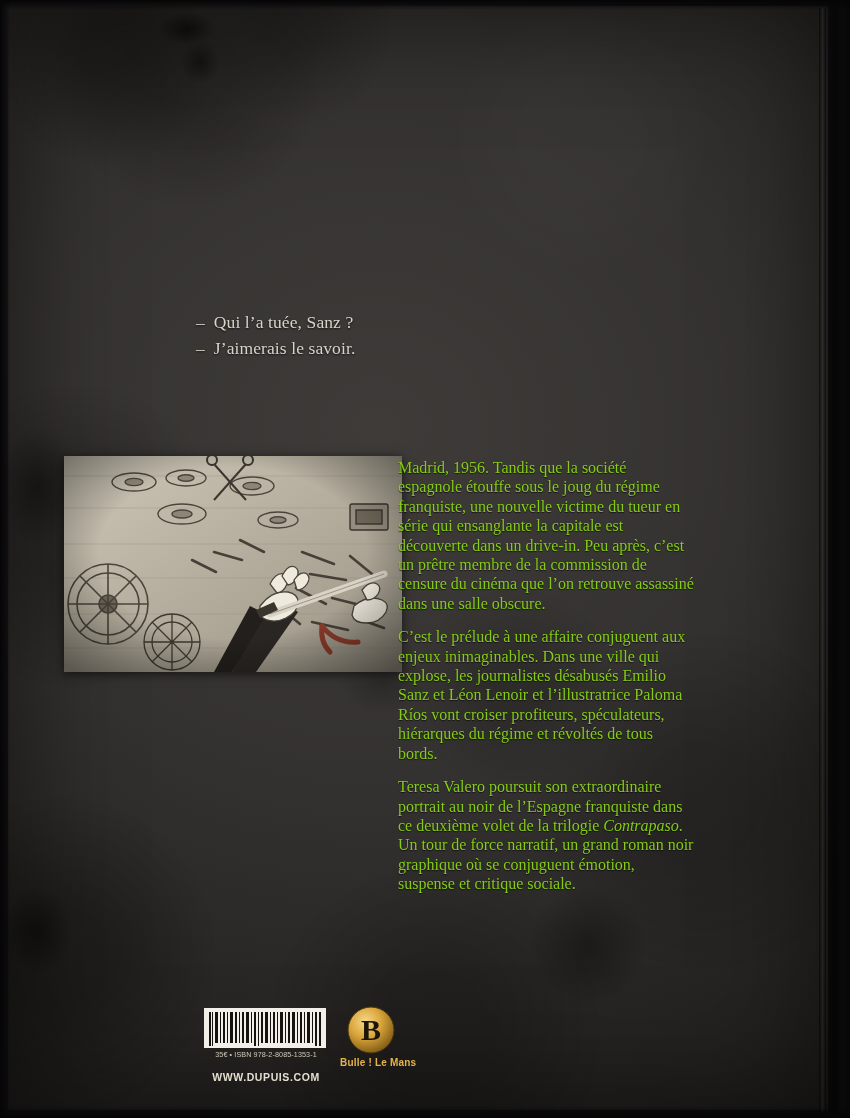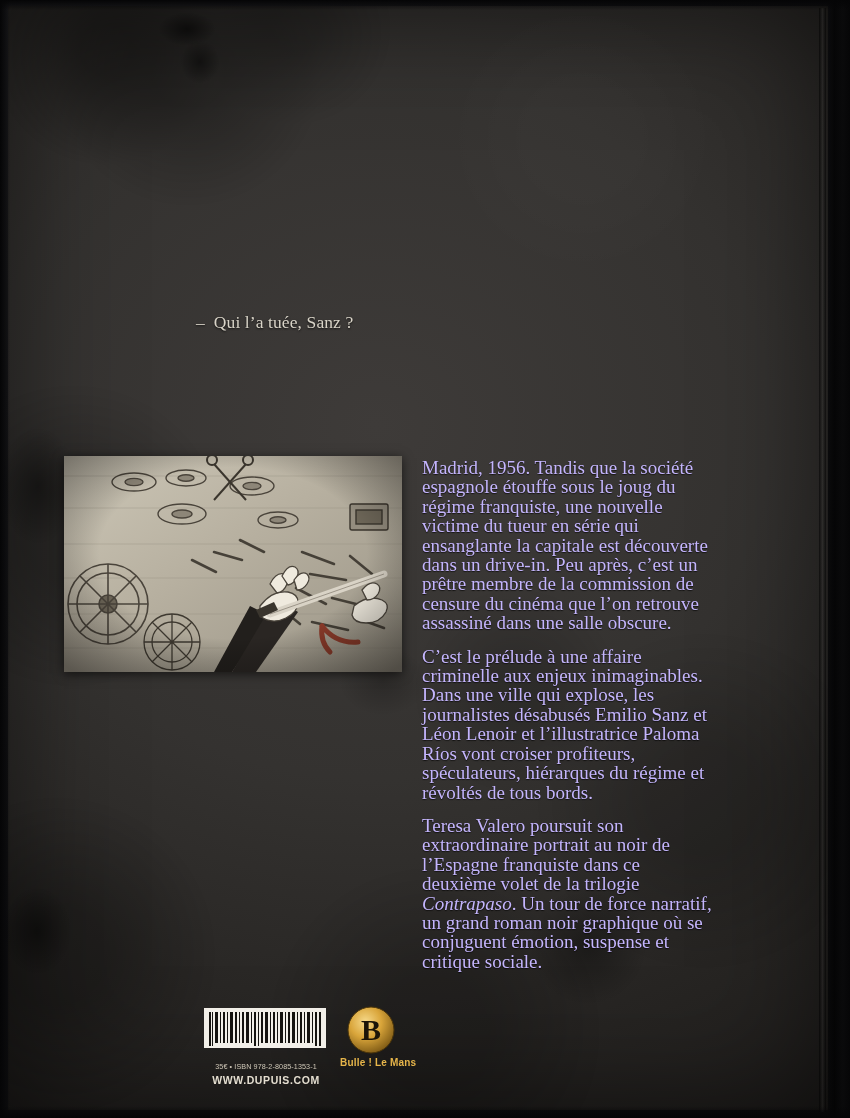--- a/index.html
+++ b/index.html
@@ -125,25 +125,25 @@
     height: 216px;
     background: #b9b2a2;
     box-shadow: 0 2px 10px rgba(0,0,0,.6);
     overflow: hidden;
   }
   .illus svg { display: block; }
 
   
   .blurb {
     position: absolute;
-    left: 422px;
+    left: 398px;
     top: 458px;
     width: 296px;
-    color: #c4b5fd;
-    font-size: 19px;
+    color: #84cc16;
+    font-size: 16px;
     line-height: 19.4px;
     text-shadow: 0 1px 1px rgba(0,0,0,.65);
   }
   .blurb p { margin: 0 0 14px 0; }
   .blurb em { }
 
   
   .barcode-block {
     position: absolute;
     left: 204px;
@@ -154,29 +154,29 @@
   .barcode {
     width: 122px;
     height: 40px;
     background: #f2efe8;
     padding: 2px 2px 0 2px;
     box-sizing: border-box;
     display: block;
   }
   .barcode svg { display: block; }
   .isbn {
-    margin-top: 14px;
+    margin-top: 2px;
     font-family: "Liberation Sans", sans-serif;
     font-size: 7.2px;
     color: #cfc8b8;
     letter-spacing: .1px;
     white-space: nowrap;
   }
   .dupuis-url {
-    margin-top: 3px;
+    margin-top: 12px;
     font-family: "Liberation Sans", sans-serif;
     font-weight: bold;
     font-size: 10.5px;
     color: #e4ded0;
     letter-spacing: .6px;
   }
 
   .logo-block {
     position: absolute;
     left: 340px;
@@ -218,20 +218,21 @@
     <div class="stain" style="left:150px;top:6px;width:58px;height:34px;background:radial-gradient(ellipse,rgba(0,0,0,.55),rgba(0,0,0,0) 70%);"></div>
     <div class="stain" style="left:172px;top:34px;width:40px;height:44px;background:radial-gradient(ellipse,rgba(0,0,0,.45),rgba(0,0,0,0) 70%);"></div>
     <div class="stain" style="left:-10px;top:420px;width:80px;height:120px;background:radial-gradient(ellipse,rgba(0,0,0,.4),rgba(0,0,0,0) 70%);"></div>
     <div class="stain" style="left:-6px;top:880px;width:70px;height:90px;background:radial-gradient(ellipse,rgba(0,0,0,.45),rgba(0,0,0,0) 70%);"></div>
     <div class="stain" style="left:520px;top:880px;width:120px;height:120px;background:radial-gradient(ellipse,rgba(0,0,0,.35),rgba(0,0,0,0) 70%);"></div>
     <div class="stain" style="left:330px;top:640px;width:90px;height:70px;background:radial-gradient(ellipse,rgba(0,0,0,.22),rgba(0,0,0,0) 70%);"></div>
   </div>
 
   <div class="dialogue">
     <div class="line">–  Qui l’a tuée, Sanz ?</div>
+    <div class="line">–  J’aimerais le savoir.</div>
   </div>
 
   <div class="illus">
     <svg width="338" height="216" viewBox="0 0 338 216" xmlns="http://www.w3.org/2000/svg">
       <defs>
         <linearGradient id="bgpaper" x1="0" y1="0" x2="1" y2="1">
           <stop offset="0%" stop-color="#cdc7b7"></stop>
           <stop offset="45%" stop-color="#b7b0a0"></stop>
           <stop offset="100%" stop-color="#9a9486"></stop>
         </linearGradient>
@@ -323,21 +324,21 @@
         <path d="M258 170 q14 18 36 16"></path>
         <path d="M258 170 q-2 16 8 26"></path>
       </g>
 
       <rect x="0" y="0" width="338" height="216" fill="url(#vig)"></rect>
     </svg>
   </div>
 
   <div class="blurb">
     <p>Madrid, 1956. Tandis que la société espagnole étouffe sous le joug du régime franquiste, une nouvelle victime du tueur en série qui ensanglante la capitale est découverte dans un drive-in. Peu après, c’est un prêtre membre de la commission de censure du cinéma que l’on retrouve assassiné dans une salle obscure.</p>
-    <p>C’est le prélude à une affaire criminelle aux enjeux inimaginables. Dans une ville qui explose, les journalistes désabusés Emilio Sanz et Léon Lenoir et l’illustratrice Paloma Ríos vont croiser profiteurs, spéculateurs, hiérarques du régime et révoltés de tous bords.</p>
+    <p>C’est le prélude à une affaire conjuguent aux enjeux inimaginables. Dans une ville qui explose, les journalistes désabusés Emilio Sanz et Léon Lenoir et l’illustratrice Paloma Ríos vont croiser profiteurs, spéculateurs, hiérarques du régime et révoltés de tous bords.</p>
     <p><span>Teresa Valero poursuit son extraordinaire portrait au noir de l’Espagne franquiste dans ce deuxième volet de la trilogie <em>Contrapaso</em>. Un tour de force narratif, un grand roman noir graphique où se conjuguent émotion, suspense et critique sociale.</span></p>
   </div>
 
   <div class="barcode-block">
     <div class="barcode">
       <svg width="118" height="38" viewBox="0 0 118 38" xmlns="http://www.w3.org/2000/svg">
         <rect x="0" y="0" width="118" height="38" fill="#f2efe8"></rect>
         <g fill="#15130f">
           <rect x="3" y="2" width="2" height="34"></rect>
           <rect x="6" y="2" width="1" height="34"></rect>

